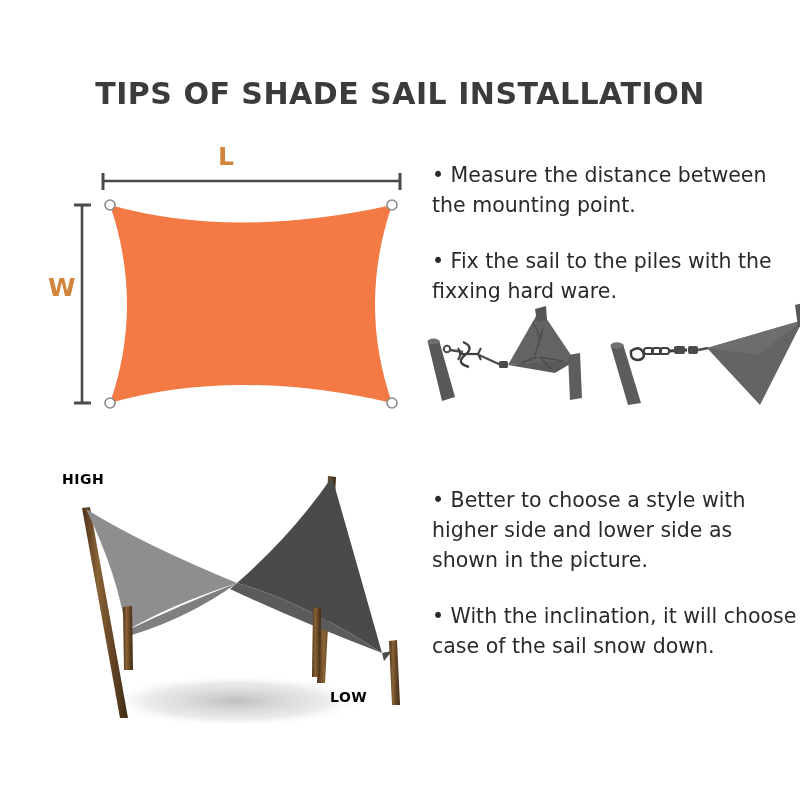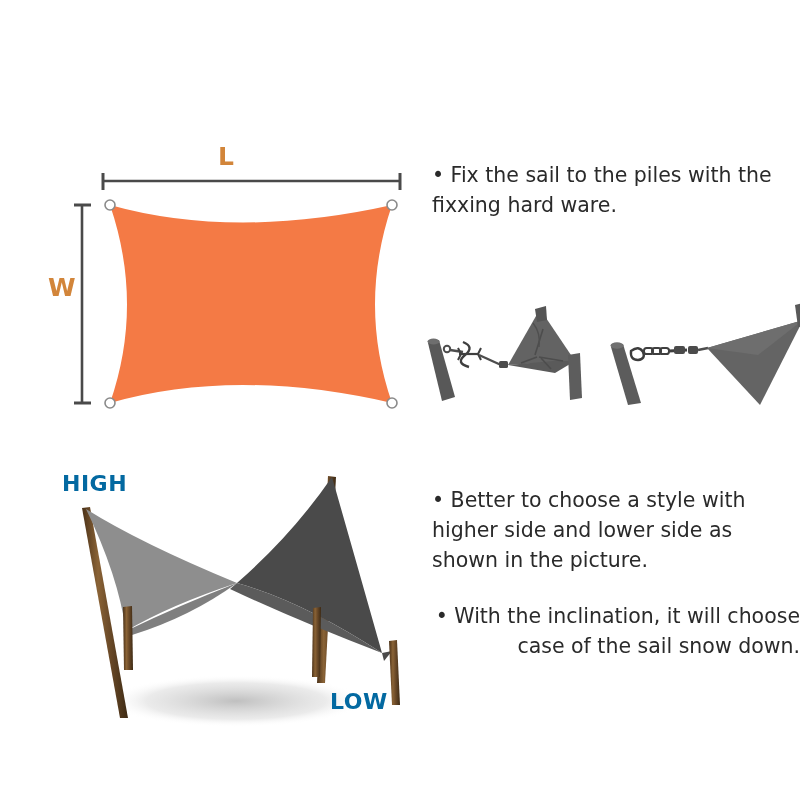--- a/index.html
+++ b/index.html
@@ -46,21 +46,20 @@
   
   .bullet-block {
     font-family: "DejaVu Sans", sans-serif;
     font-size: 20.5px;
     line-height: 30px;
     color: #2a2a2a;
     white-space: nowrap;
   }
   .bullet-block + .bullet-block {
     margin-top: 26px;
-    text-align: right;
   }
   .bullet-line {
     display: block;
   }
 
   
   .dim-label {
     position: absolute;
     font-family: "DejaVu Sans", sans-serif;
     font-weight: bold;
@@ -68,34 +67,35 @@
     color: #d2853a;
   }
   #label-L { left: 178px; top: -3px; }
   #label-W { left: 8px;  top: 128px; }
 
   
   .callout {
     position: absolute;
     font-family: "DejaVu Sans", sans-serif;
     font-weight: bold;
-    font-size: 22px;
-    color: #0369a1;
+    font-size: 14px;
+    color: #000000;
     letter-spacing: 0.5px;
   }
   #callout-high { left: 22px;  top: 16px; }
   #callout-low  { left: 290px; top: 194px; margin-top: 40px; }
 
   svg { display: block; overflow: visible; }
 </style>
 </head>
 <body>
 
 <div id="infographic">
 
+  <div id="title">TIPS OF SHADE SAIL INSTALLATION</div>
 
   <div class="panel" id="panel-dimension">
 
     <div class="dim-label" id="label-L">L</div>
     <div class="dim-label" id="label-W">W</div>
 
     <svg width="390" height="290" viewBox="0 0 390 290">
 
       <g>
         <line x1="63" y1="36" x2="360" y2="36" stroke="#4a4a4a" stroke-width="2.6"></line>
@@ -121,20 +121,24 @@
         <circle cx="70" cy="60" r="5" fill="#ffffff" stroke="#8a8a8a" stroke-width="1.6"></circle>
         <circle cx="352" cy="60" r="5" fill="#ffffff" stroke="#8a8a8a" stroke-width="1.6"></circle>
         <circle cx="70" cy="258" r="5" fill="#ffffff" stroke="#8a8a8a" stroke-width="1.6"></circle>
         <circle cx="352" cy="258" r="5" fill="#ffffff" stroke="#8a8a8a" stroke-width="1.6"></circle>
       </g>
     </svg>
   </div>
 
   <div class="panel" id="panel-text-top">
 
+    <div class="bullet-block">
+      <span class="bullet-line">• Measure the distance between</span>
+      <span class="bullet-line">the mounting point.</span>
+    </div>
 
     <div class="bullet-block">
       <span class="bullet-line">• Fix the sail to the piles with the</span>
       <span class="bullet-line">fixxing hard ware.</span>
     </div>
   </div>
 
   <div class="panel" id="panel-hardware">
     <svg width="375" height="110" viewBox="0 0 375 110">
 

